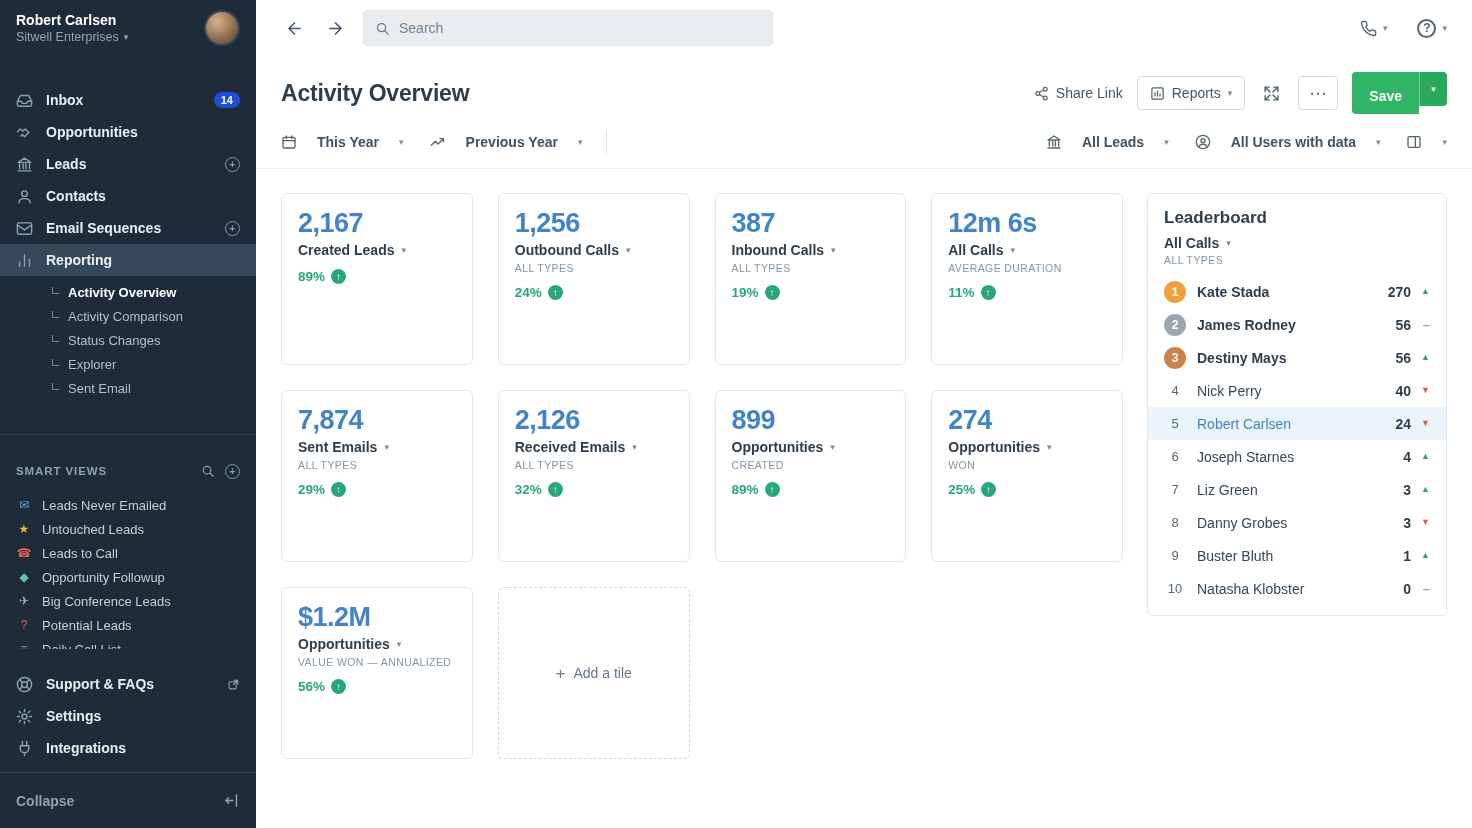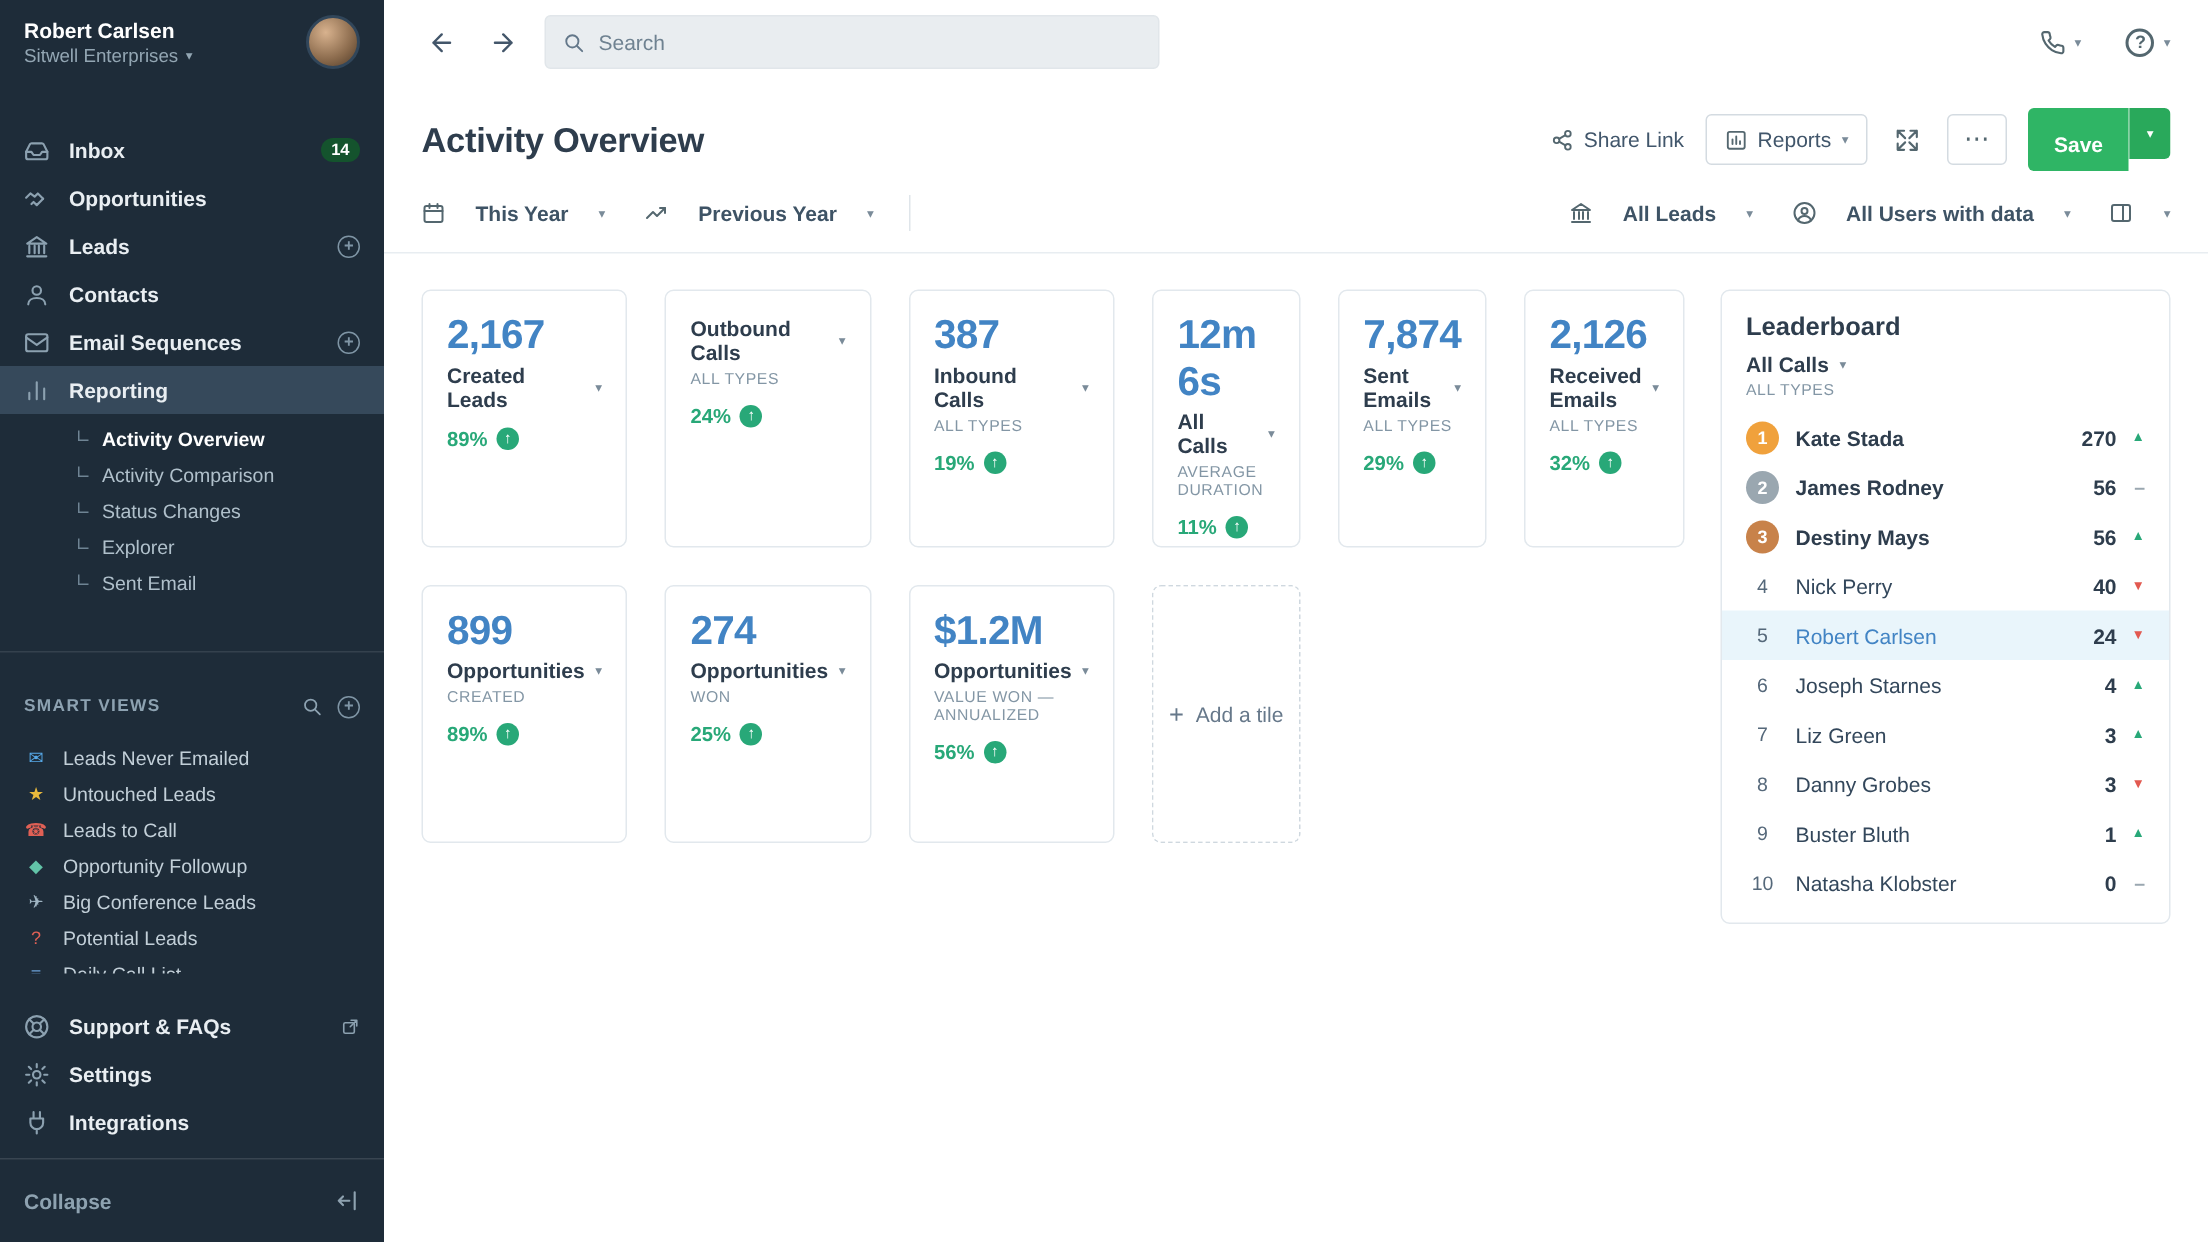--- a/index.html
+++ b/index.html
@@ -12,21 +12,21 @@
   
   .sidebar{width:256px;min-width:256px;height:828px;background:#1e2c39;color:#c6d2da;display:flex;flex-direction:column}
   .sb-user{height:56px;display:flex;align-items:center;padding:0 16px;cursor:pointer}
   .sb-user-name{font-size:14px;font-weight:700;color:#fff}
   .sb-user-org{font-size:12.5px;color:#93a6b3;margin-top:2px;display:flex;align-items:center;gap:5px}
   .sb-user-org .caret{color:#93a6b3}
   .avatar{margin-left:auto;width:36px;height:36px;border-radius:50%;background:radial-gradient(circle at 35% 30%,#d8b28e,#8a6a4c 60%,#4e3a28);border:2px solid #31465a}
   .sb-nav{margin-top:28px}
   .sb-item{height:32px;display:flex;align-items:center;gap:13px;padding:0 16px;font-size:14px;font-weight:600;color:#e9eef2;cursor:pointer}
   .sb-item.active{background:#36495b}
-  .sb-badge{margin-left:auto;background:#14532d;color:#fff;font-size:11px;font-weight:700;padding:2px 7px;border-radius:9px}
+  .sb-badge{margin-left:auto;background:#1d4ed8;color:#fff;font-size:11px;font-weight:700;padding:2px 7px;border-radius:9px}
   .plus-c{margin-left:auto;width:15px;height:15px;border:1.5px solid #7f95a5;border-radius:50%;display:flex;align-items:center;justify-content:center;font-size:11px;color:#7f95a5;font-weight:700;line-height:1}
   .sb-subnav{margin-top:4px}
   .sb-sub{height:24px;display:flex;align-items:center;gap:9px;padding-left:52px;font-size:13px;color:#b0c0cb;cursor:pointer}
   .sb-sub.active{color:#fff;font-weight:700}
   .elbow{width:7px;height:7px;border-left:1.5px solid #6f8494;border-bottom:1.5px solid #6f8494;margin-top:-4px}
   .sb-divider{height:1px;background:rgba(255,255,255,.10);margin:34px 0 0}
   .sv-header{display:flex;align-items:center;gap:10px;padding:0 16px;height:28px;margin-top:22px}
   .sv-title{font-size:11.5px;letter-spacing:.9px;font-weight:700;color:#8da2b1}
   .sv-header .right{margin-left:auto;display:flex;align-items:center;gap:10px}
   .sv-header .i{width:14px;height:14px;stroke:#8da2b1}
@@ -75,21 +75,21 @@
   .save-caret{height:34px;width:28px;background:#29a95b;border:none;border-left:1px solid rgba(255,255,255,.35);border-radius:0 4px 4px 0;color:#fff;cursor:pointer;font-size:9px}
 
   .filter-bar{display:flex;align-items:center;padding:4px 25px 14px;border-bottom:1px solid #e8edf1}
   .f-btn{display:flex;align-items:center;gap:20px;background:none;border:none;font:inherit;font-size:14px;font-weight:600;color:#3e5365;cursor:pointer;padding:0}
   .f-btn .i{width:16px;height:16px;stroke:#54676f}
   .f-left,.f-right{display:flex;align-items:center;gap:26px}
   .f-right{margin-left:auto}
   .v-div{width:1px;height:24px;background:#dfe5ea;margin-left:-2px}
 
   .content{flex:1;display:flex;gap:24px;padding:24px 25px;align-items:flex-start;overflow:hidden}
-  .tiles{flex:1;display:grid;grid-template-columns:repeat(6,1fr);gap:25px;grid-auto-rows:172px}
+  .tiles{flex:1;display:grid;grid-template-columns:repeat(4,1fr);gap:25px;grid-auto-rows:172px}
   .tile{background:#fff;border:1px solid #e2e8ed;border-radius:6px;padding:14px 16px;cursor:pointer}
   .tile-value{font-size:27px;font-weight:700;color:#4284c4;letter-spacing:-.5px}
   .tile-label{margin-top:3px;display:flex;align-items:center;gap:7px;font-size:14px;font-weight:700;color:#2e3d4d}
   .tile-sub{margin-top:4px;font-size:10.5px;letter-spacing:.4px;color:#8396a5}
   .tile-sub:empty{display:none}
   .tile-delta{margin-top:11px;display:flex;align-items:center;gap:6px;font-size:13.5px;font-weight:700;color:#28a878}
   .up-badge{width:15px;height:15px;border-radius:50%;background:#28a878;color:#fff;display:flex;align-items:center;justify-content:center;font-size:10px;font-weight:700;line-height:1}
   .add-tile{border:1px dashed #cfd8df;border-radius:6px;display:flex;align-items:center;justify-content:center;gap:8px;color:#66788a;font-size:14px;cursor:pointer}
   .add-plus{font-size:17px;color:#66788a;font-weight:400;line-height:1}
 
@@ -404,20 +404,21 @@
             <span class="caret">▾</span>
           </div>
 
         <div class="tile-delta">
             <span>89%</span>
             <span class="up-badge">↑</span>
           </div>
       </div>
 
       <div class="tile">
+        <div class="tile-value">1,256</div>
         <div class="tile-label">
             <span>Outbound Calls</span>
             <span class="caret">▾</span>
           </div>
         <div class="tile-sub">ALL TYPES</div>
         <div class="tile-delta">
             <span>24%</span>
             <span class="up-badge">↑</span>
           </div>
       </div>

